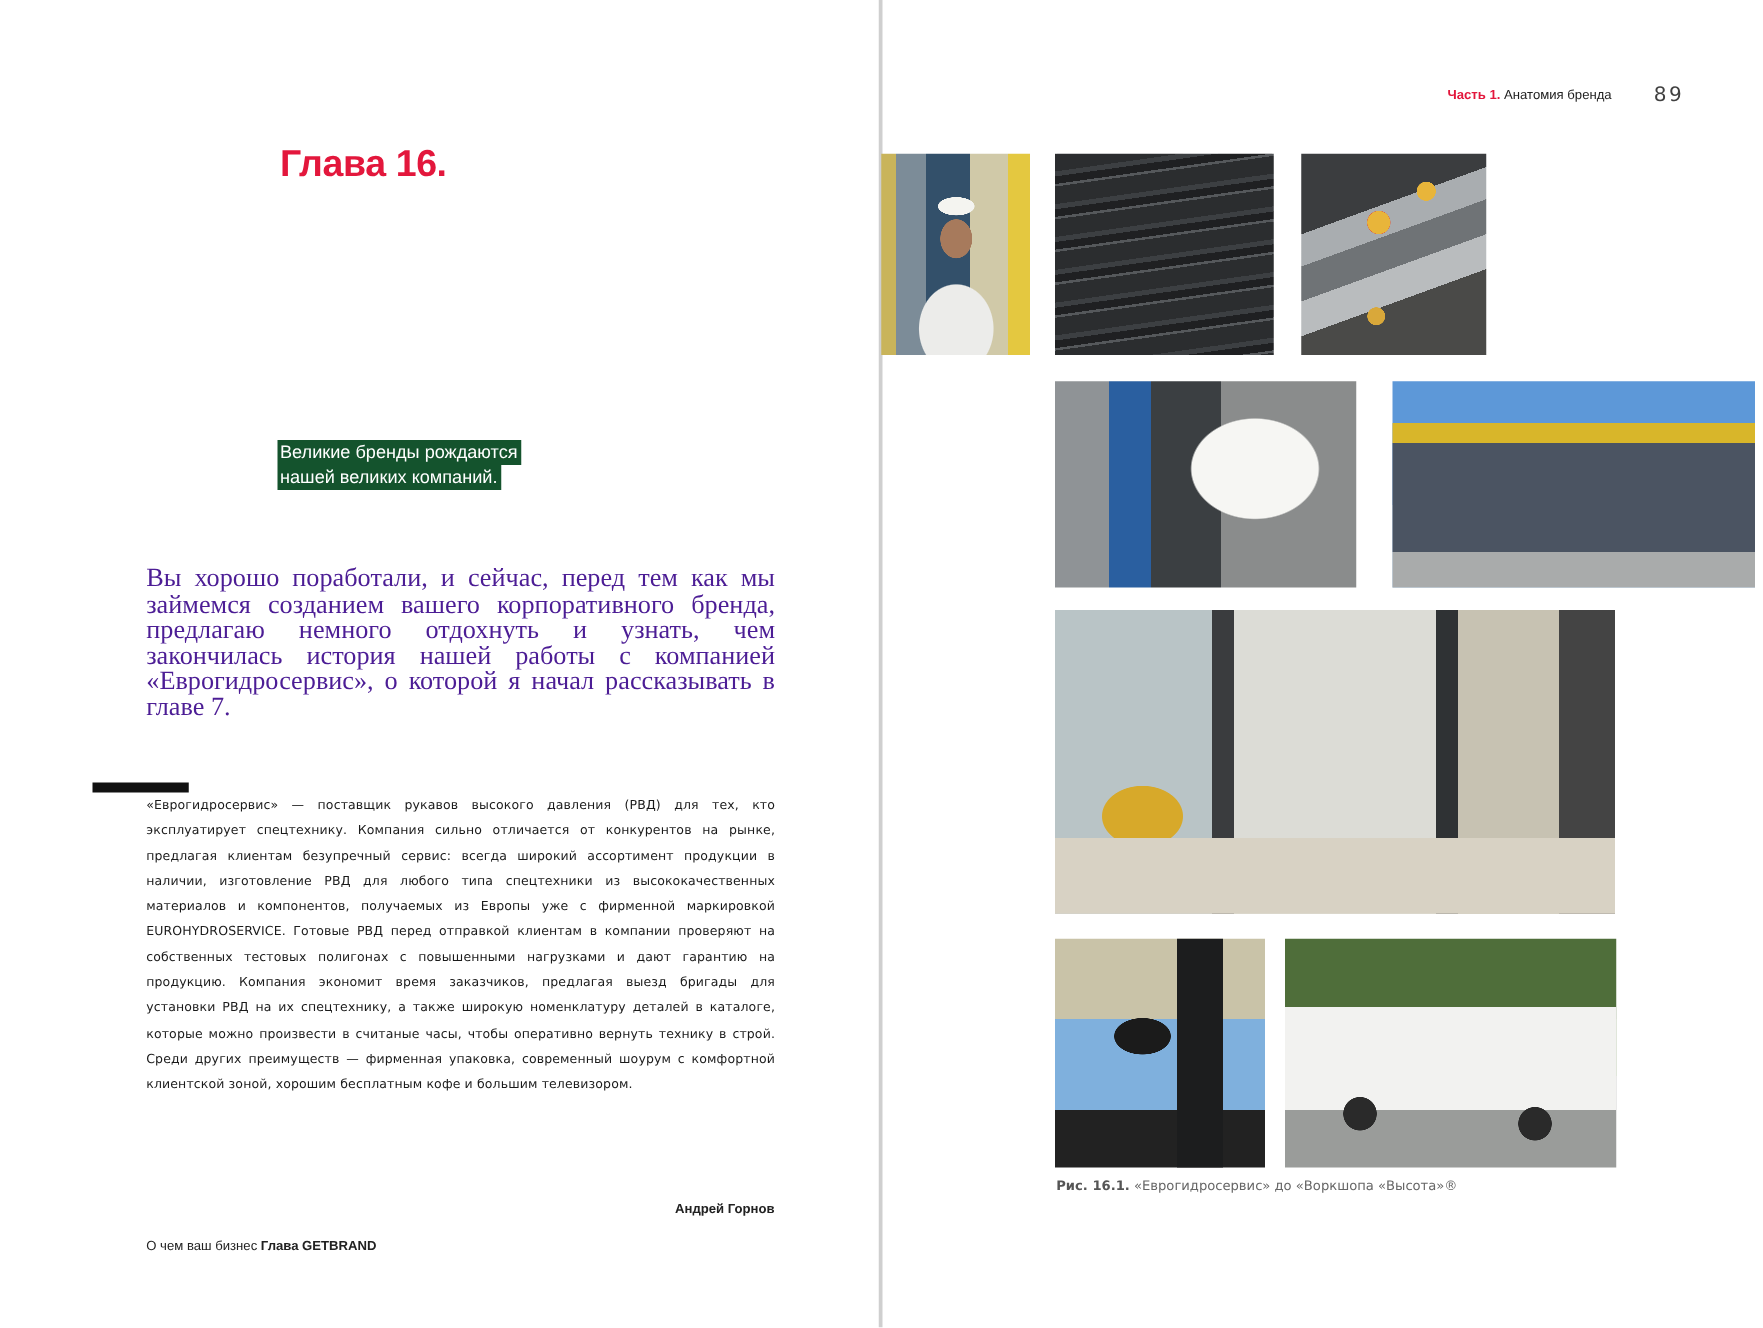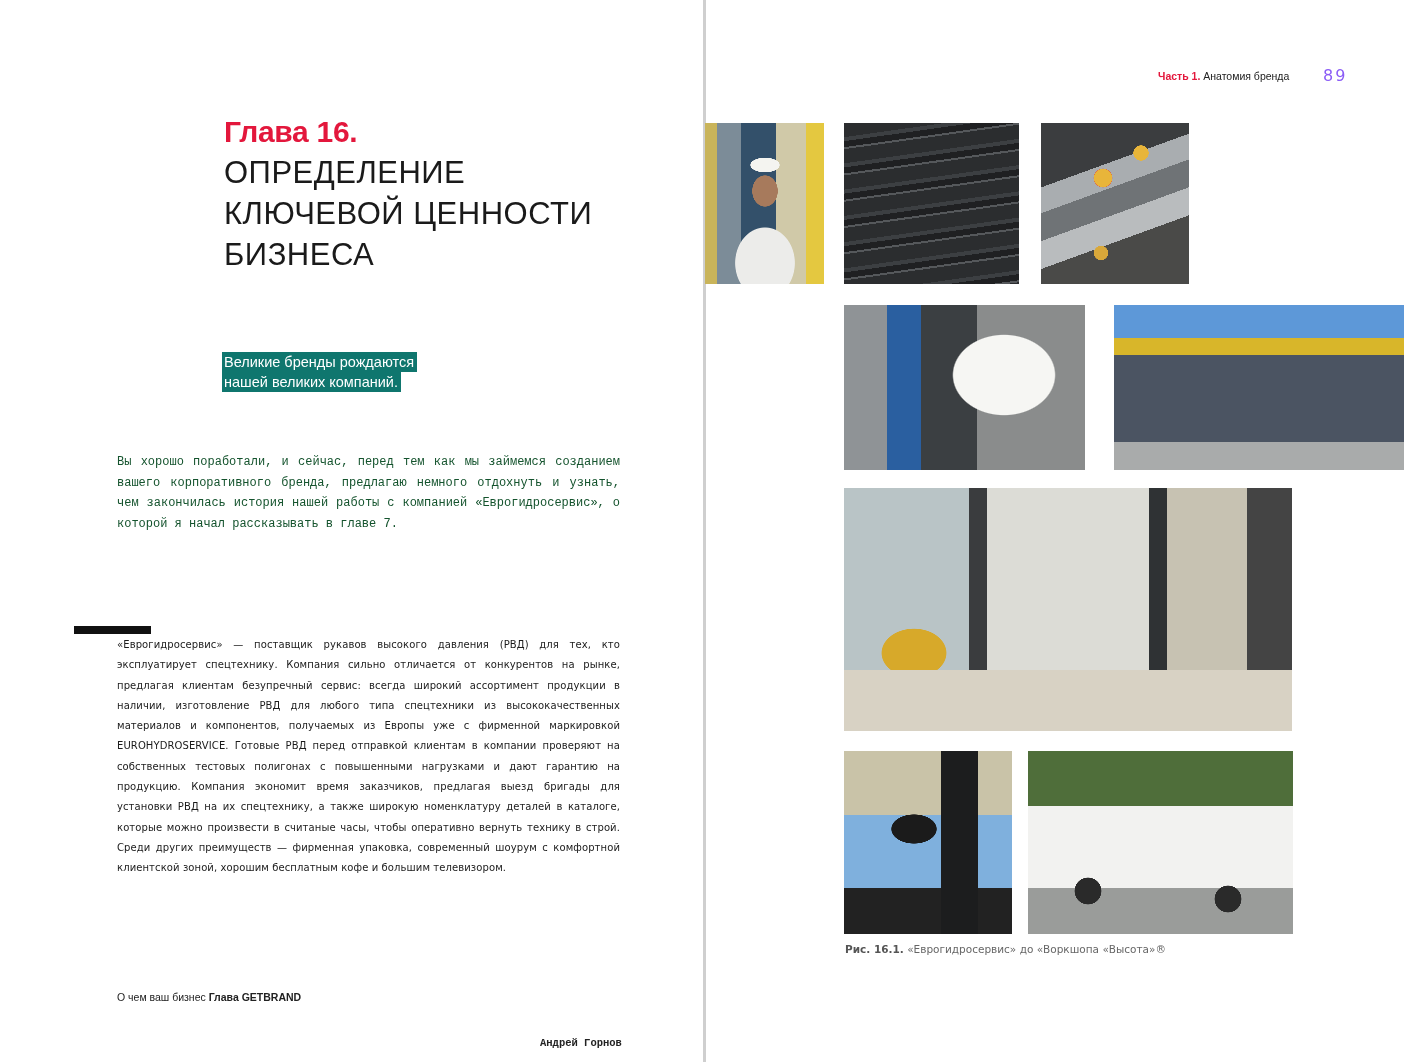--- a/index.html
+++ b/index.html
@@ -11,41 +11,41 @@
     .page-right { position: absolute; left: 706px; top: 0; width: 704px; height: 1062px; text-align: right; }
     .spine { position: absolute; left: 703px; top: 0; width: 3px; height: 1062px; background: #cfcfcf; }
 
     
     .chapter-label { position: absolute; left: 224px; top: 115px; font-size: 30px; font-weight: 700; color: #e3173c; letter-spacing: -0.3px; font-family: "Liberation Sans", sans-serif; }
     .chapter-title { position: absolute; left: 224px; top: 152px; font-size: 31px; line-height: 41px; color: #1a1a1a; font-weight: 400; letter-spacing: 0.5px; font-family: "Liberation Sans", sans-serif; }
     .chapter-title span { display: block; }
 
     
     .quote { position: absolute; left: 222px; top: 352px; font-size: 14.5px; line-height: 20px; color: #fff; font-family: "Liberation Sans", sans-serif; }
-    .quote span { display: table; background: #0f766e; padding: 0 3px 0 2px; margin-bottom: 0; }
+    .quote span { display: table; background: #14532d; padding: 0 3px 0 2px; margin-bottom: 0; }
 
     
-    .intro { position: absolute; left: 117px; top: 452px; width: 503px; font-family: Liberation Mono, monospace; font-size: 12px; line-height: 20.5px; text-align: justify; color: #14532d; }
+    .intro { position: absolute; left: 117px; top: 452px; width: 503px; font-family: Liberation Serif, serif; font-size: 21px; line-height: 20.5px; text-align: justify; color: #4c1d95; }
 
     
     .section-heading { position: absolute; left: 117px; top: 572px; font-size: 16.5px; color: #e3173c; letter-spacing: 0.6px; font-family: "Liberation Sans", sans-serif; }
 
     .black-bar { position: absolute; left: 74px; top: 626px; width: 77px; height: 8px; background: #111; }
 
     .body-text { position: absolute; left: 117px; top: 635px; width: 503px; font-family: "DejaVu Sans", sans-serif; font-size: 10px; line-height: 20.3px; text-align: justify; color: #1a1a1a; letter-spacing: 0.1px; }
 
     
     .footer-left { position: absolute; left: 117px; top: 991px; font-size: 10.5px; color: #222; font-family: "Liberation Sans", sans-serif; }
     .footer-left b { font-weight: 700; }
-    .footer-author { position: absolute; left: 540px; top: 1037px; font-size: 10.5px; font-weight: 700; color: #222; font-family: Liberation Mono, monospace; }
+    .footer-author { position: absolute; left: 540px; top: 961px; font-size: 10.5px; font-weight: 700; color: #222; font-family: Liberation Sans, sans-serif; }
 
     
     .running-header { position: absolute; left: 452px; top: 70px; font-size: 10.5px; color: #222; font-family: "Liberation Sans", sans-serif; }
     .running-header .part { color: #e3173c; font-weight: 700; }
-    .page-number { position: absolute; left: 617px; top: 66px; font-size: 16px; letter-spacing: 2px; color: #8b5cf6; font-family: "DejaVu Sans", sans-serif; }
+    .page-number { position: absolute; left: 617px; top: 66px; font-size: 16px; letter-spacing: 2px; color: #404040; font-family: "DejaVu Sans", sans-serif; }
 
     
     .photo { position: absolute; overflow: hidden; }
     .photo-worker { left: -1px; top: 123px; width: 119px; height: 161px;
       background:
         radial-gradient(ellipse 24px 12px at 60px 42px, #f4f4f0 60%, transparent 62%),
         radial-gradient(ellipse 18px 22px at 60px 68px, #a77a5c 70%, transparent 72%),
         radial-gradient(ellipse 42px 50px at 60px 140px, #ececea 70%, transparent 72%),
         linear-gradient(90deg, #c9b45a 0 10%, #7c8c98 10% 30%, #33506a 30% 60%, #d0c9a8 60% 85%, #e4c840 85% 100%); }
     .photo-hose { left: 138px; top: 123px; width: 175px; height: 161px;
@@ -86,25 +86,20 @@
     .caption { position: absolute; left: 139px; top: 943px; font-size: 10.5px; color: #666; font-family: "DejaVu Sans", sans-serif; }
     .caption b { font-weight: 700; color: #555; }
   </style>
 </head>
 <body>
 
 <div class="spread">
 
   <div class="page-left">
     <div class="chapter-label">Глава 16.</div>
-    <div class="chapter-title">
-      <span>ОПРЕДЕЛЕНИЕ</span>
-      <span>КЛЮЧЕВОЙ ЦЕННОСТИ</span>
-      <span>БИЗНЕСА</span>
-    </div>
 
     <div class="quote">
       <span>Великие бренды рождаются</span>
       <span>нашей великих компаний.</span>
     </div>
 
     <p class="intro">Вы хорошо поработали, и сейчас, перед тем как мы займемся созданием вашего корпоративного бренда, предлагаю немного отдохнуть и узнать, чем закончилась история нашей работы с компанией «Еврогидросервис», о которой я начал рассказывать в главе 7.</p>
 
 
     <div class="black-bar"></div>

